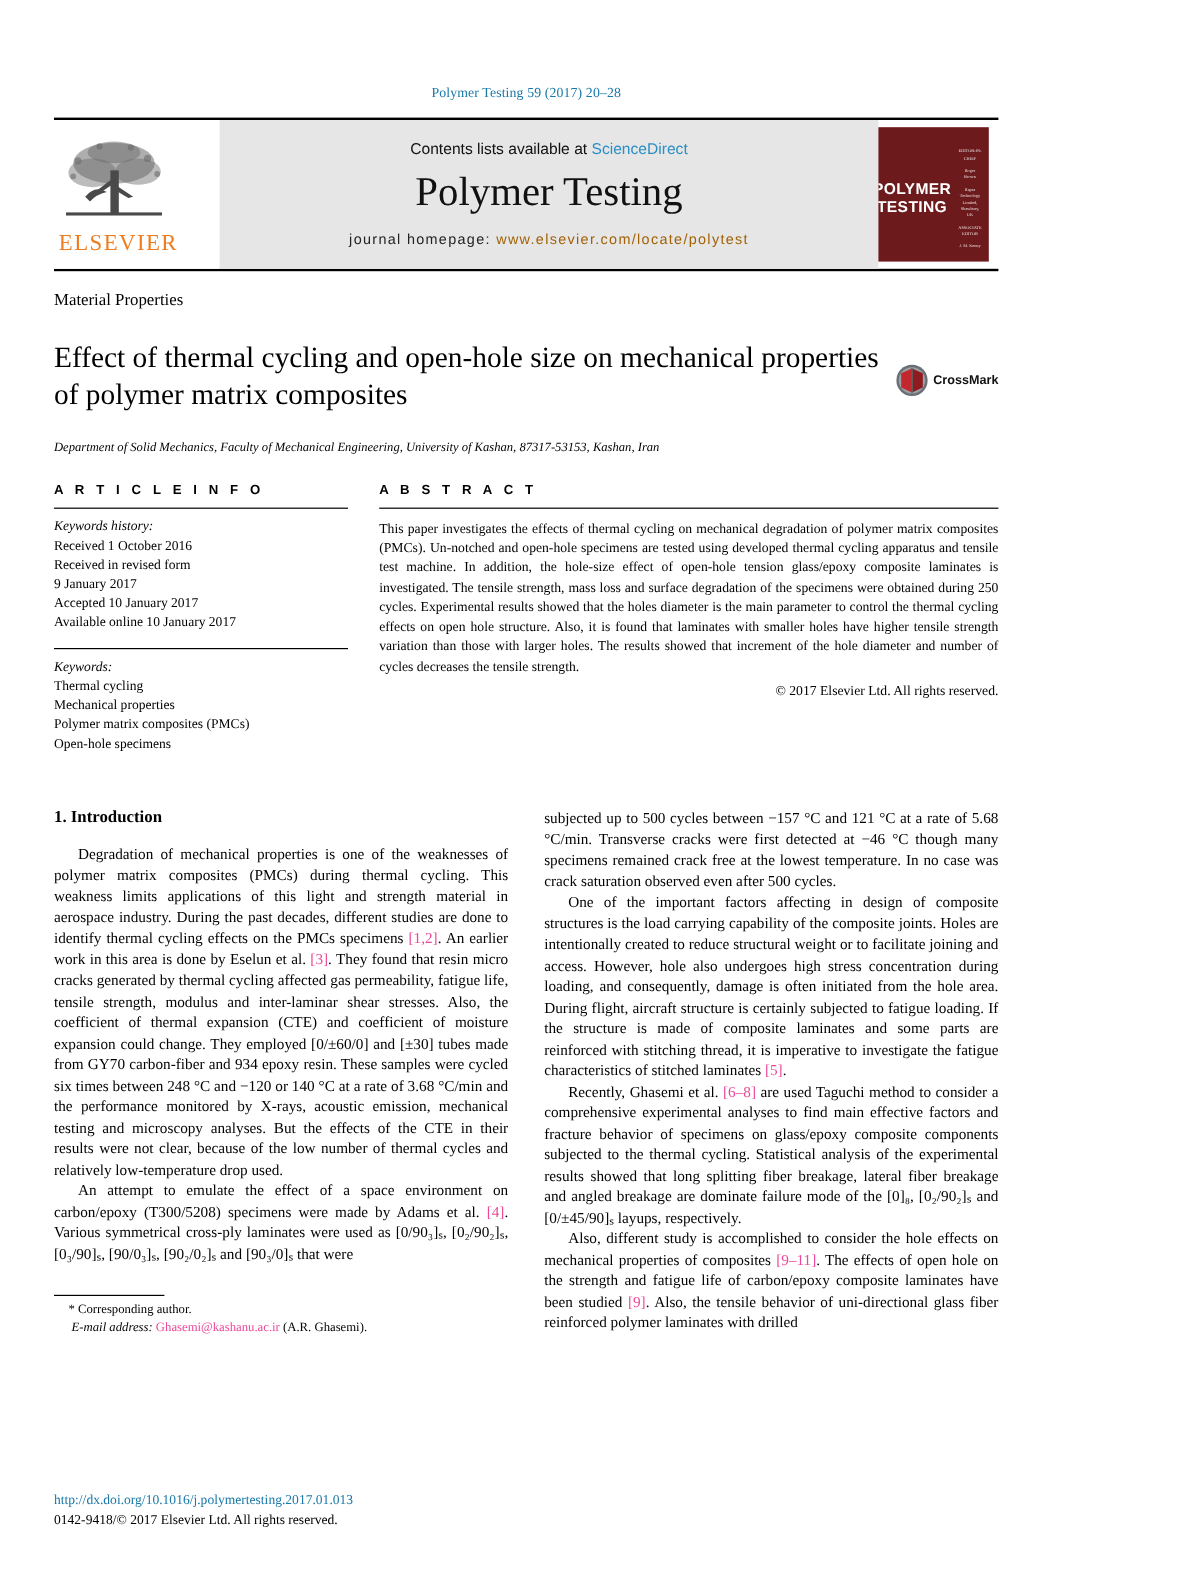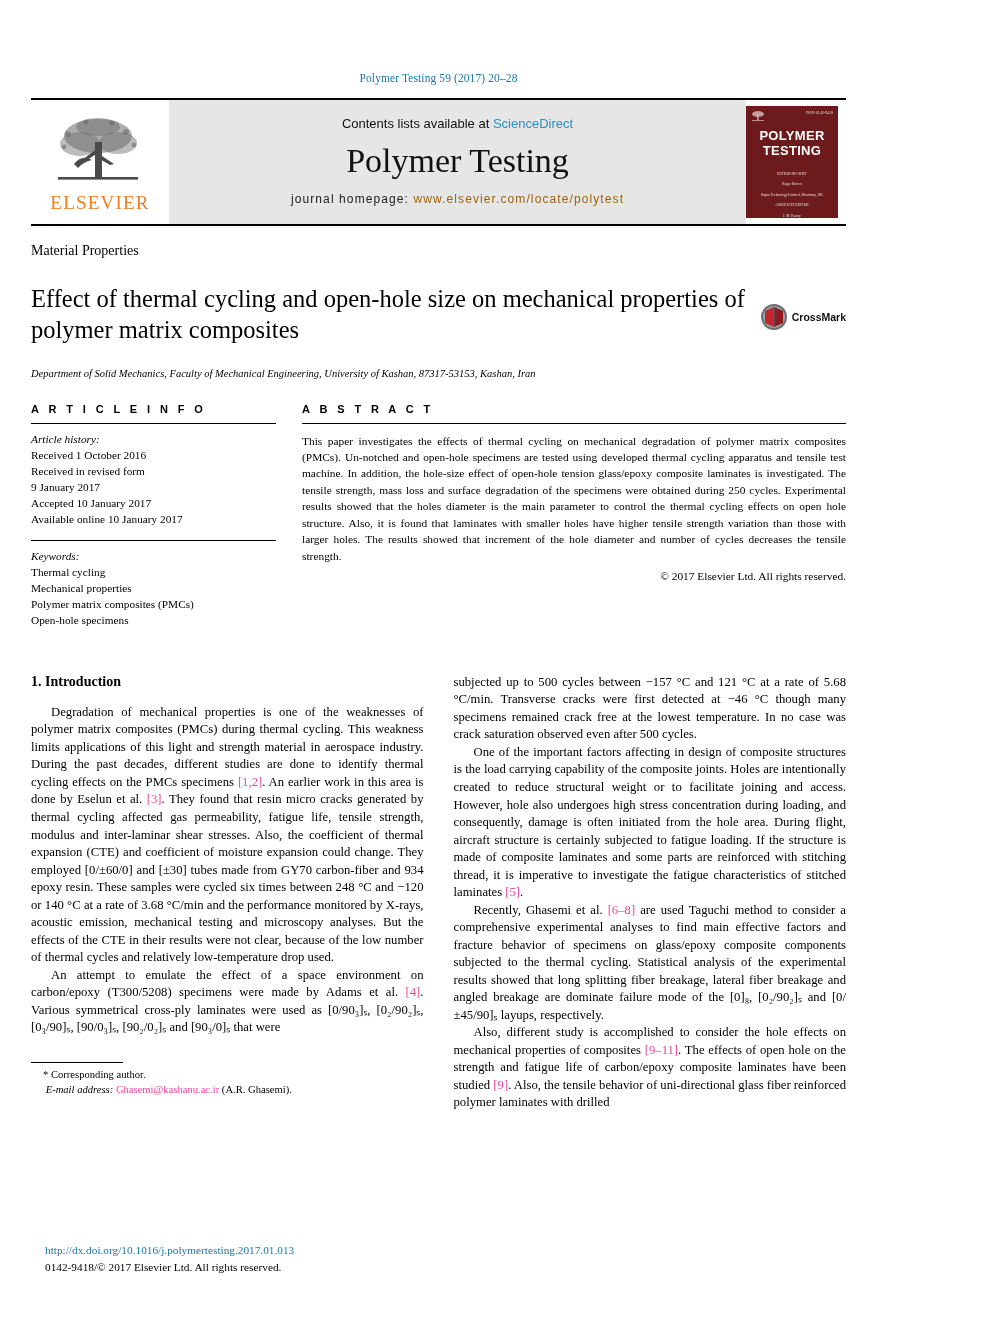--- a/index.html
+++ b/index.html
@@ -12,21 +12,21 @@
     width: 992px;
     height: 1323px;
     font-family: "Liberation Serif", "DejaVu Serif", serif;
     color: #000000;
     position: relative;
     overflow: hidden;
   }
   .page {
     width: 877px;
     height: 1323px;
-    padding: 0 31px;
+    padding: 0 45px;
     position: relative;
   }
 
   
   .running-head {
     text-align: center;
     color: #1878a8;
     font-size: 11.5px;
     padding-top: 72px;
     letter-spacing: 0.1px;
@@ -40,21 +40,20 @@
     border-bottom: 2.5px solid #000;
     height: 128px;
     display: flex;
     align-items: stretch;
   }
   .elsevier-logo {
     width: 138px;
     flex: 0 0 138px;
     display: flex;
     flex-direction: column;
-    align-items: center;
     justify-content: center;
     padding: 6px 4px 4px;
     background: #fff;
   }
   .tree-svg { display:block; }
   .elsevier-word {
     font-family: "Liberation Serif", serif;
     color: #ef7d20;
     font-size: 19px;
     letter-spacing: 1.2px;
@@ -92,24 +91,25 @@
     color: #222;
   }
   .homepage-line .url { color: #a16207; }
   .cover-thumb {
     width: 92px;
     flex: 0 0 92px;
     margin: 6px 8px 6px 0;
     background: #6d1a1c;
     position: relative;
     display: flex;
-    flex-direction: column;
+    flex-direction: row;
     align-items: center;
     color: #fff;
     overflow: hidden;
+    justify-content: flex-end;
   }
   .cover-top {
     width: 100%;
     display: flex;
     justify-content: space-between;
     padding: 4px 5px 0;
     font-size: 4px;
     opacity: 0.8;
   }
   .cover-title {
@@ -354,21 +354,21 @@
   </div>
 
   <div class="affiliation">Department of Solid Mechanics, Faculty of Mechanical Engineering, University of Kashan, 87317-53153, Kashan, Iran</div>
 
   <div class="info-abstract">
 
     <div class="col-info">
       <div class="head-spaced">A R T I C L E  I N F O</div>
       <div class="rule"></div>
       <div class="info-body">
-        <div class="ital">Article history:</div>
+        <div class="ital">Keywords history:</div>
         <div>Received 1 October 2016</div>
         <div>Received in revised form</div>
         <div>9 January 2017</div>
         <div>Accepted 10 January 2017</div>
         <div>Available online 10 January 2017</div>
       </div>
       <div class="kw-block">
         <div class="rule"></div>
         <div class="info-body">
           <div class="ital">Keywords:</div>

